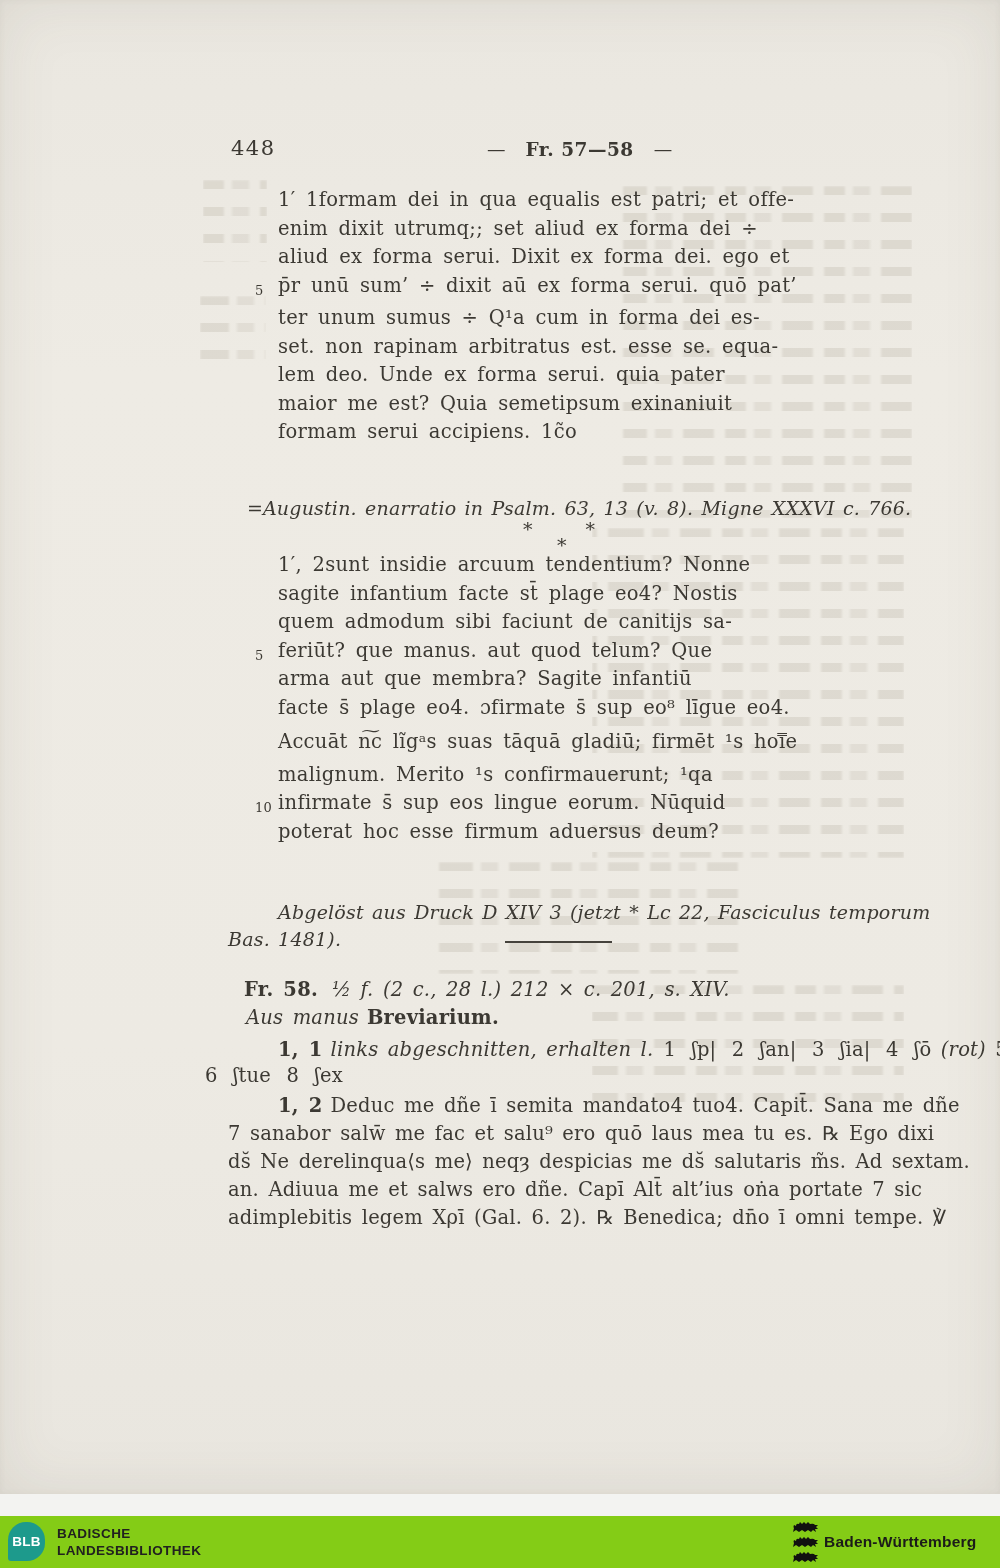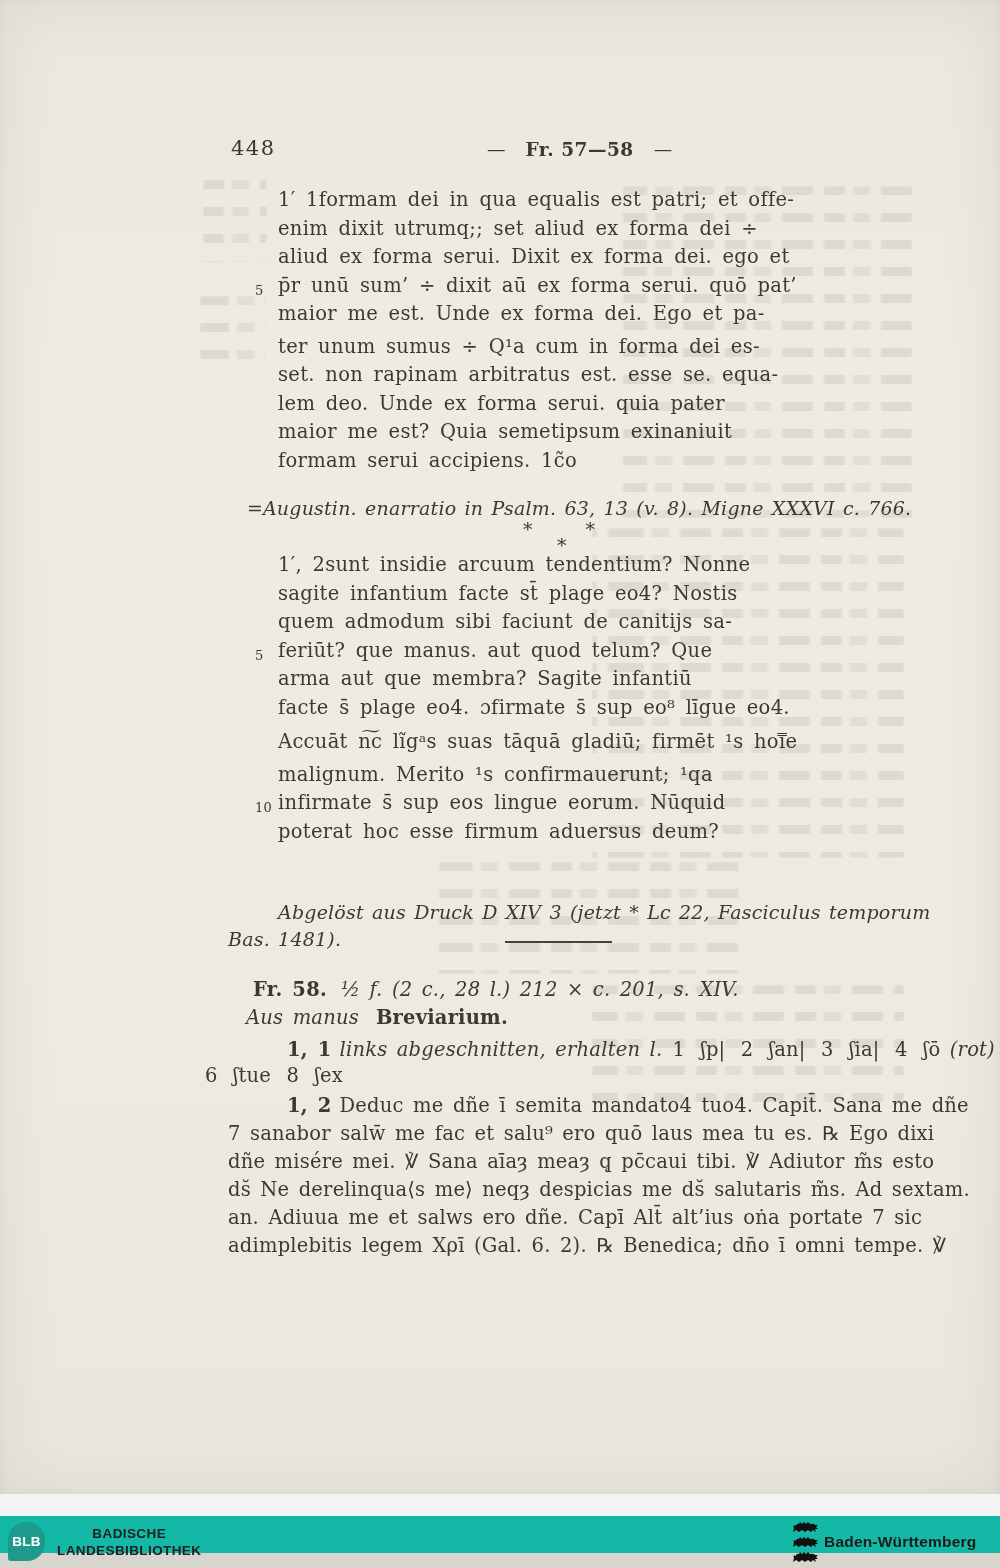--- a/index.html
+++ b/index.html
@@ -28,31 +28,31 @@
   .mt4{margin-top:4px;} .mt6{margin-top:6px;}
   .cite{position:absolute;font-size:19px;white-space:nowrap;}
   .cite i{letter-spacing:.2px;word-spacing:2px;}
   .asterism{position:absolute;left:523px;top:518px;width:80px;font-size:19px;}
   .ast-row1{display:flex;justify-content:space-between;width:72px;}
   .ast-row2{margin-left:34px;margin-top:-6px;}
   .noteline{position:absolute;font-size:19px;font-style:italic;letter-spacing:.2px;word-spacing:2px;white-space:nowrap;}
   .rule{position:absolute;left:505px;top:941px;width:107px;height:2px;background:#45423c;}
   .prose{font-size:19.5px;letter-spacing:.2px;word-spacing:3px;white-space:nowrap;}
   .abs{position:absolute;}
-  .b{font-weight:bold;margin-left:9px;} .it{font-style:italic;}
+  .b{font-weight:bold;} .it{font-style:italic;}
   .gapped{word-spacing:9px;}
   .para{position:absolute;left:228px;top:1092px;width:690px;font-size:19.5px;line-height:28px;
         letter-spacing:.2px;word-spacing:3px;}
   .pline{white-space:nowrap;}
   .pline-first{padding-left:50px;}
   .pline .b{margin-right:8px;}
   
   .strip{position:absolute;left:0;top:1494px;width:1000px;height:22px;background:#f3f3f1;}
-  .fbar{position:absolute;left:0;top:1516px;width:1000px;height:37px;background:#14b8a6;
-        display:flex;align-items:center;font-family:"Liberation Sans",sans-serif;text-align:center;}
+  .fbar{position:absolute;left:0;top:1516px;width:1000px;height:52px;background:#84cc16;
+        display:flex;align-items:center;font-family:"Liberation Sans",sans-serif;}
   .blb-logo{position:absolute;left:8px;top:6px;width:37px;height:39px;background:#1d9a8c;
             border-radius:18px 18px 18px 3px;display:flex;align-items:center;justify-content:center;
             color:#fff;font-weight:bold;font-size:13.5px;letter-spacing:.3px;}
   .lib-name{position:absolute;left:57px;top:9px;color:#21211f;font-weight:bold;font-size:13.5px;
             line-height:17px;letter-spacing:.4px;}
   .bw{position:absolute;left:790px;top:0;height:52px;display:flex;align-items:center;gap:4px;}
   .bw svg{display:block;}
   .bw-label{color:#1b1b19;font-size:15.5px;font-weight:bold;letter-spacing:.2px;}
 </style>
 </head>
@@ -72,21 +72,20 @@
     <span>—</span>
     <span class="rh-title">Fr. 57—58</span>
     <span>—</span>
   </div>
 
   <div class="verse abs" style="left:278px;top:186px;">
     <div class="vline"><span class="vpre">1′ 1</span><span>formam dei in qua equalis est patri; et offe-</span></div>
     <div class="vline"><span>enim dixit utrumq;; set aliud ex forma dei ÷</span></div>
     <div class="vline"><span>aliud ex forma serui. Dixit ex forma dei. ego et</span></div>
     <div class="vline"><span class="lnum">5</span><span>p̄r unū sum’ ÷ dixit aū ex forma serui. quō pat’</span></div>
-    <div class="vline"><span>maior me est. Unde ex forma dei. Ego et pa-</span></div>
     <div class="vline mt4"><span>ter unum sumus ÷ Q¹a cum in forma dei es-</span></div>
     <div class="vline"><span>set. non rapinam arbitratus est. esse se. equa-</span></div>
     <div class="vline"><span>lem deo. Unde ex forma serui. quia pater</span></div>
     <div class="vline"><span>maior me est? Quia semetipsum exinaniuit</span></div>
     <div class="vline"><span>formam serui accipiens. 1c̃o</span></div>
   </div>
   <div class="cite" style="left:247px;top:497px;">
     <span>=</span><i>Augustin. enarratio in Psalm. 63, 13 (v. 8).  Migne XXXVI c. 766.</i>
   </div>
 
@@ -124,21 +123,20 @@
     <span class="it" style="margin-right:8px;">Aus manus</span><span class="b">Breviarium.</span>
   </div>
   <div class="prose abs" style="left:278px;top:1038px;">
     <span class="b" style="margin-right:8px;">1, 1</span><span class="it" style="margin-right:10px;">links abgeschnitten, erhalten l.</span><span class="gapped">1 ʃp| 2 ʃan| 3 ʃia| 4 ʃō</span> <span class="it">(rot)</span> <span class="gapped">5 ʃica</span>
   </div>
   <div class="prose abs gapped" style="left:205px;top:1064px;">6 ʃtue 8 ʃex</div>
 
   <div class="para">
     <div class="pline pline-first"><span class="b">1, 2</span><span>Deduc me dñe ī semita mandato4 tuo4. Capit̄. Sana me dñe</span></div>
     <div class="pline"><span>7 sanabor salw̄ me fac et salu⁹ ero quō laus mea tu es. ℞ Ego dixi</span></div>
-    <div class="pline"><span>dñe misére mei. ℣ Sana aīaȝ meaȝ q̨ pc̄caui tibi. ℣ Adiutor m̃s esto</span></div>
     <div class="pline"><span>ds̆ Ne derelinqua⟨s me⟩ neqȝ despicias me ds̆ salutaris m̃s. Ad sextam.</span></div>
     <div class="pline"><span>an. Adiuua me et salws ero dñe. Capī Alt̄ alt’ius oṅa portate 7 sic</span></div>
     <div class="pline"><span>adimplebitis legem Xρī (Gal. 6. 2). ℞ Benedica; dn̄o ī omni tempe. ℣</span></div>
   </div>
 </div>
 
 <div class="strip"></div>
 <div class="fbar">
   <div class="blb-logo">
     <span>BLB</span>

